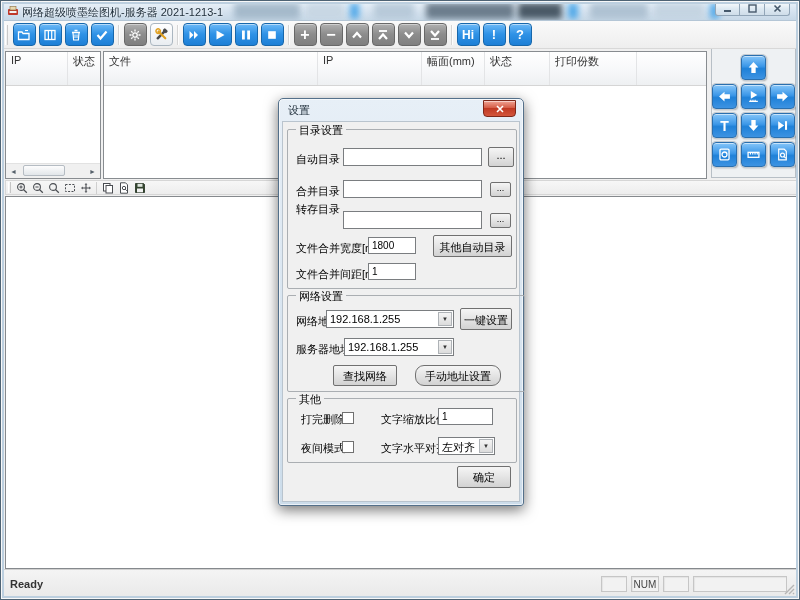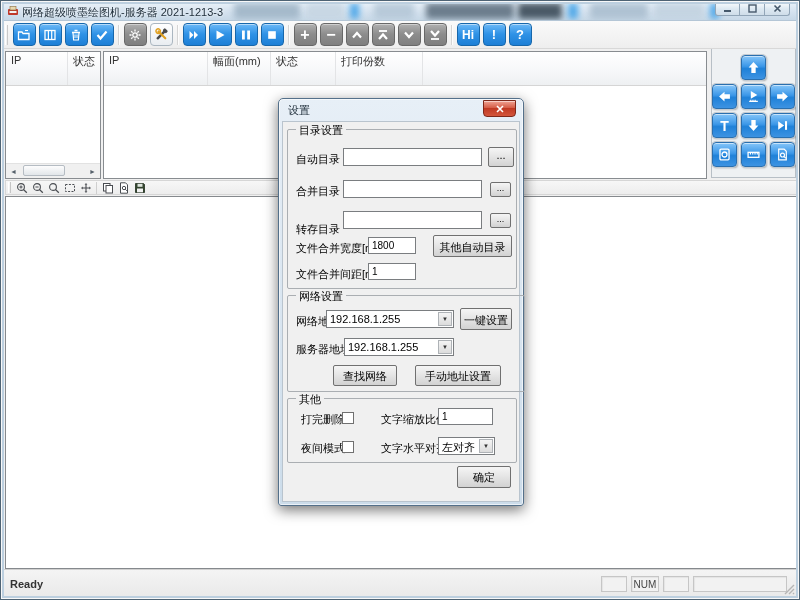--- a/index.html
+++ b/index.html
@@ -112,21 +112,21 @@
     <div class="blob" style="left:516px;width:44px;background:#32424f;"></div>
     <div class="blob" style="left:566px;width:10px;background:#3ba0e8;"></div>
     <div class="blob" style="left:588px;width:58px;background:#a9bdce;"></div>
     <div class="blob" style="left:652px;width:50px;background:#c2d2e0;"></div>
     <div class="blob" style="left:708px;width:9px;background:#3ba0e8;"></div>
     <svg class="app-ico" viewBox="0 0 12 12">
       <rect x="1" y="4" width="10" height="6" rx="1" fill="#c0392b"></rect>
       <rect x="3" y="1.5" width="6" height="3.5" fill="#e8d8b0" stroke="#8a6d3b" stroke-width=".6"></rect>
       <rect x="2.5" y="6" width="7" height="2" fill="#f2f2f2"></rect>
     </svg>
-    <span class="title-text">网络超级喷墨绘图机-服务器 2021-1213-3</span>
+    <span class="title-text">网络超级喷墨绘图机-服务器 2021-1213-1</span>
     <div class="wincontrols">
       <span class="wbtn">
         <svg width="9" height="9" viewBox="0 0 9 9">
             <rect x="1" y="6" width="7" height="2" fill="#46596b"></rect>
           </svg>
       </span>
       <span class="wbtn">
         <svg width="9" height="9" viewBox="0 0 9 9">
             <rect x="1" y="1" width="7" height="7" fill="none" stroke="#46596b" stroke-width="1.4"></rect>
           </svg>
@@ -271,20 +271,21 @@
     <div class="hscroll">
       <div class="harr">◄</div>
       <div class="hthumb"></div>
       <div class="hspacer"></div>
       <div class="harr">►</div>
     </div>
   </div>
 
   <div class="panel filelist">
     <div class="lvheader">
+      <div class="hcell" style="width:214px;">文件</div>
       <div class="hcell" style="width:104px;">IP</div>
       <div class="hcell" style="width:63px;">幅面(mm)</div>
       <div class="hcell" style="width:65px;">状态</div>
       <div class="hcell" style="width:87px;">打印份数</div>
       <div class="hcell hfill"></div>
     </div>
   </div>
 
   <div class="ctrlpanel">
     <div class="cgrid">
@@ -446,21 +447,21 @@
     <div class="dbody">
 
       <div class="grp g1">
         <span class="grp-label">目录设置</span>
         <span class="dlab" style="left:8px;top:22px;">自动目录</span>
         <input class="dinput" style="left: 55px; top: 18px; width: 139px;" value="">
         <div class="dbtn" style="left:200px;top:17px;width:26px;height:20px;padding-top:1px;">...</div>
         <span class="dlab" style="left:8px;top:54px;">合并目录</span>
         <input class="dinput" style="left: 55px; top: 50px; width: 139px;" value="">
         <div class="dbtn" style="left:202px;top:52px;width:21px;height:15px;font-size:9px;">...</div>
-        <span class="dlab" style="left:8px;top:92px;font-family:Liberation Serif, serif;">转存目录</span>
+        <span class="dlab" style="left:8px;top:72px;font-family:Liberation Serif, serif;">转存目录</span>
         <input class="dinput" style="left: 55px; top: 81px; width: 139px;" value="">
         <div class="dbtn" style="left:202px;top:83px;width:21px;height:15px;font-size:9px;">...</div>
         <span class="dlab" style="left:8px;top:111px;">文件合并宽度[mm]</span>
         <input class="dinput" style="left: 80px; top: 107px; width: 48px; height: 17px;" value="1800">
         <div class="dbtn" style="left:145px;top:105px;width:79px;height:22px;padding-top:4px;">其他自动目录</div>
         <span class="dlab" style="left:8px;top:137px;">文件合并间距[mm]</span>
         <input class="dinput" style="left: 80px; top: 133px; width: 48px; height: 17px;" value="1">
       </div>
 
       <div class="grp g2">
@@ -470,21 +471,21 @@
           <span class="cval">192.168.1.255</span>
           <span class="carr">▼</span>
         </div>
         <div class="dbtn" style="left:172px;top:12px;width:52px;height:22px;padding-top:4px;">一键设置</div>
         <span class="dlab" style="left:8px;top:46px;">服务器地址:</span>
         <div class="combo" style="left:56px;top:42px;width:110px;">
           <span class="cval">192.168.1.255</span>
           <span class="carr">▼</span>
         </div>
         <div class="dbtn" style="left:45px;top:69px;width:64px;height:21px;padding-top:3px;">查找网络</div>
-        <div class="dbtn" style="left:127px;top:69px;width:86px;height:21px;padding-top:3px;">手动地址设置</div>
+        <div class="dbtn" style="left:127px;top:69px;width:86px;height:21px;padding-top:3px;border-radius:9px;">手动地址设置</div>
       </div>
 
       <div class="grp g3">
         <span class="grp-label">其他</span>
         <span class="dlab" style="left:13px;top:13px;">打完删除</span>
         <span class="chk" style="left:54px;top:13px;"></span>
         <span class="dlab" style="left:93px;top:13px;">文字缩放比例</span>
         <input class="dinput" style="left: 150px; top: 9px; width: 55px; height: 17px;" value="1">
         <span class="dlab" style="left:13px;top:42px;">夜间模式</span>
         <span class="chk" style="left:54px;top:42px;"></span>

